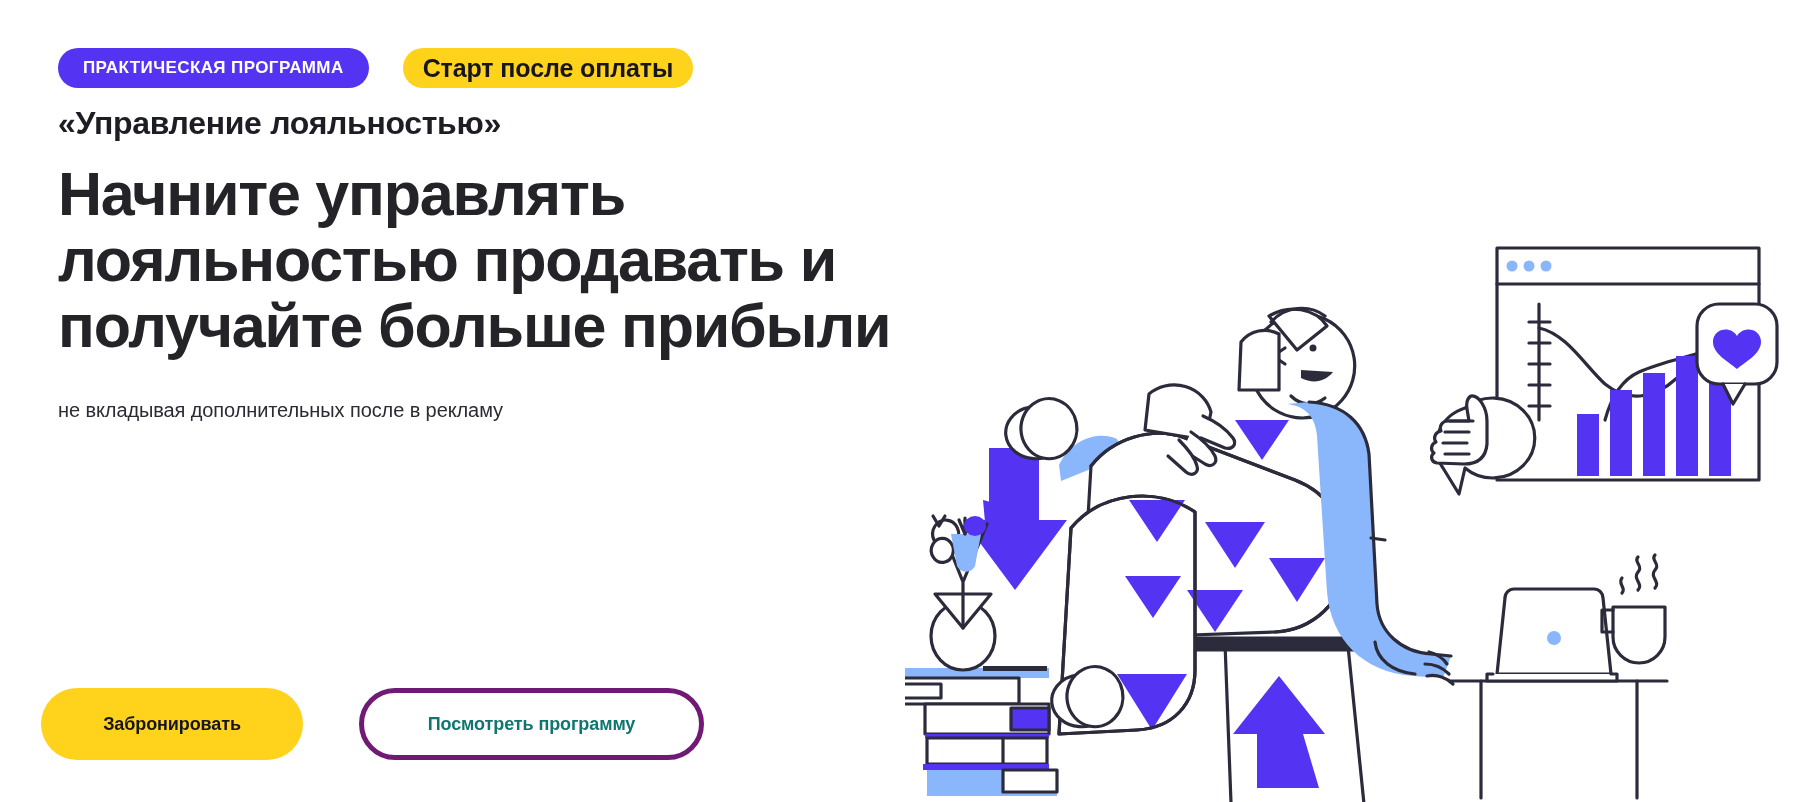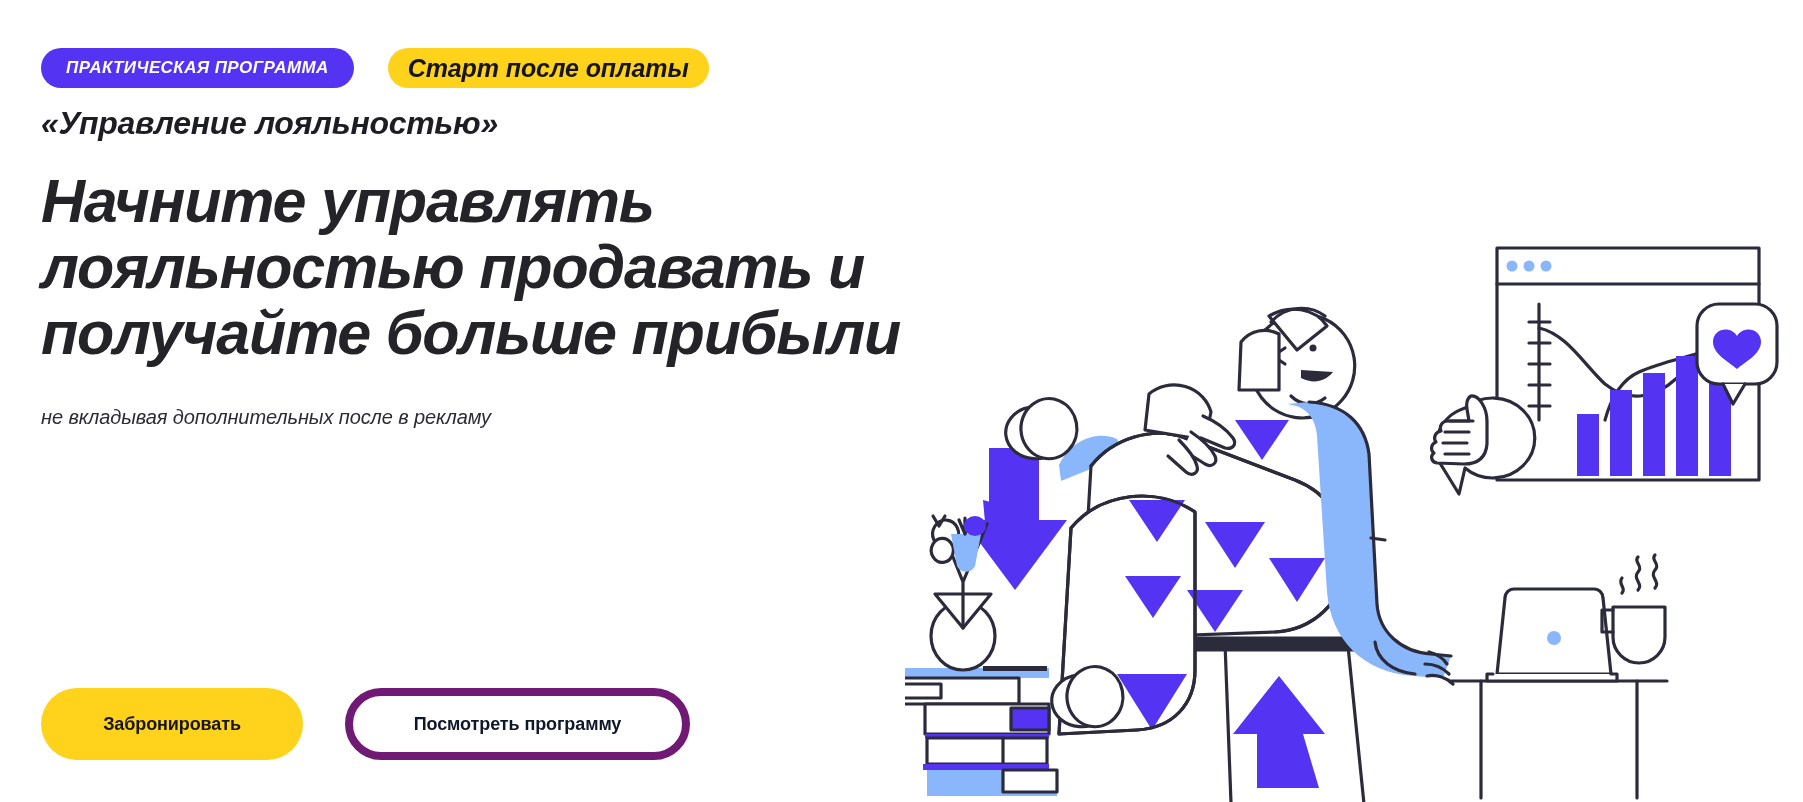--- a/index.html
+++ b/index.html
@@ -21,24 +21,23 @@
   .hero {
     position: relative;
     width: 1803px;
     height: 802px;
     background: #ffffff;
   }
 
   
   .copy {
     position: absolute;
-    left: 41px;
+    left: 58px;
     top: 48px;
     width: 1000px;
-    font-style: italic;
   }
 
   .badges {
     display: flex;
     align-items: center;
     gap: 34px;
     height: 40px;
   }
 
   .badge {
@@ -72,21 +71,21 @@
   .eyebrow {
     margin-top: 17px;
     font-size: 32px;
     font-weight: 700;
     line-height: 1.15;
     color: #1d1d24;
     letter-spacing: -0.3px;
   }
 
   .headline {
-    margin-top: 27px;
+    margin-top: 20px;
     font-size: 61px;
     font-weight: 700;
     line-height: 1.08;
     letter-spacing: -1.2px;
     color: #242428;
     max-width: 900px;
   }
   .headline .ln { display: block; }
 
   .subcopy {
@@ -99,21 +98,21 @@
   }
   .subcopy .ln { display: block; }
 
   
   .cta-row {
     position: absolute;
     left: 41px;
     top: 688px;
     display: flex;
     align-items: center;
-    gap: 42px;
+    gap: 56px;
   }
 
   .btn {
     display: inline-flex;
     align-items: center;
     justify-content: center;
     height: 72px;
     border-radius: 40px;
     font-size: 18px;
     font-weight: 700;
@@ -126,22 +125,22 @@
   .btn-primary {
     width: 262px;
     background: #ffd21c;
     color: #15151b;
     border: none;
   }
 
   .btn-secondary {
     width: 345px;
     background: #ffffff;
-    color: #0f172a;
-    border: 8px solid #701a75;
+    color: #0f766e;
+    border: 5px solid #701a75;
   }
 
   
   .illustration {
     position: absolute;
     left: 905px;
     top: 238px;
     width: 880px;
     height: 564px;
   }

